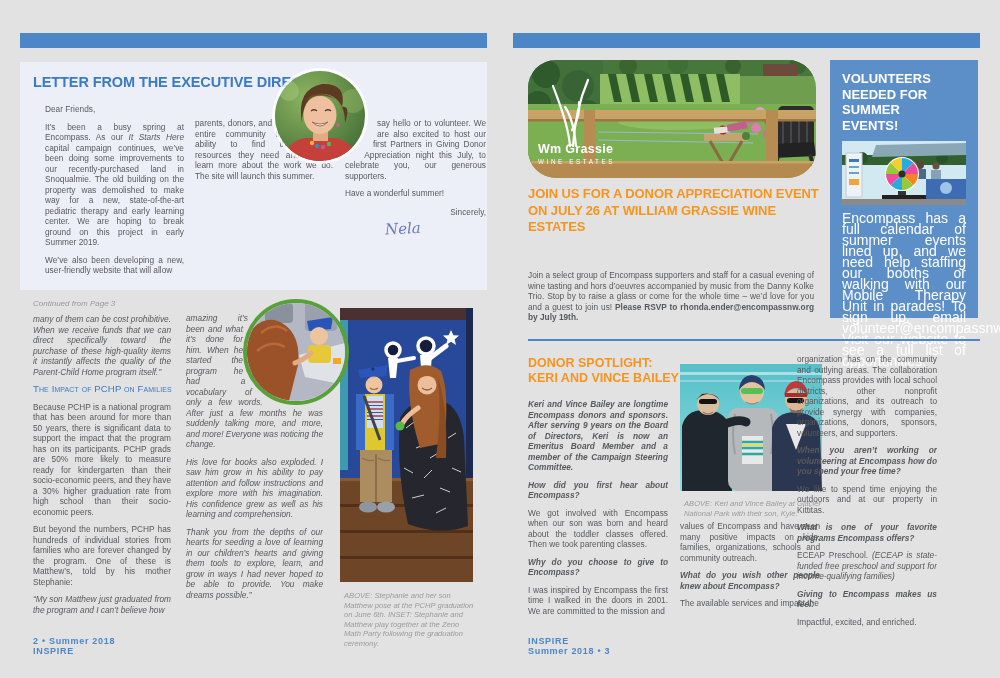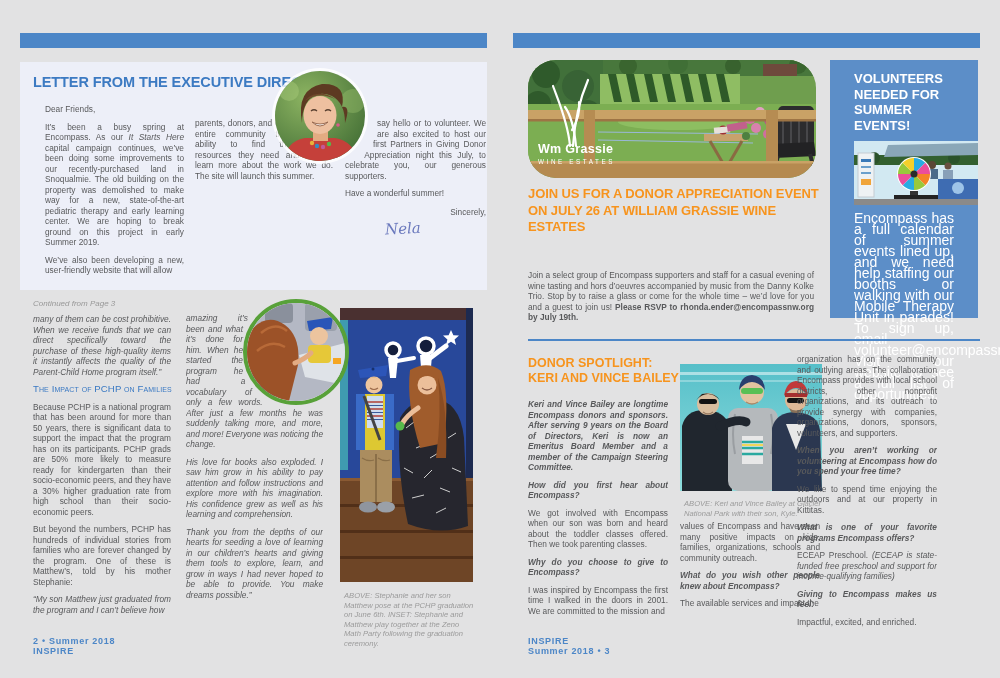--- a/index.html
+++ b/index.html
@@ -41,21 +41,21 @@
           font-weight:bold;color:#4c86c7;letter-spacing:.7px;flex-direction:column;}
   .f-left{left:33px;width:437px;}
   .f-right{left:528px;width:437px;}
 
   
   .wine-photo{position:absolute;left:528px;top:60px;width:288px;height:118px;overflow:hidden;border-radius:28px;}
   .wine-logo{position:absolute;left:10px;top:82px;color:#fff;}
   .wine-logo .l1{font-size:12.5px;font-weight:bold;letter-spacing:.3px;}
   .wine-logo .l2{font-size:6.3px;letter-spacing:2.6px;margin-top:2px;}
   .vol-box{position:absolute;left:830px;top:60px;width:148px;height:258px;background:#5c8ec8;
-           box-sizing:border-box;padding:11px 24px;}
+           box-sizing:border-box;padding:11px 12px;}
   .vol-title{margin:0 0 8px;width:112px;font-size:13px;line-height:15.5px;font-weight:bold;color:#fff;}
   .vol-photo{width:124px;height:64px;margin:0 0 8px;overflow:hidden;}
   .vol-body{font-size:14px;line-height:11px;color:#fff;text-align:justify;margin:0;}
   .event-title{position:absolute;left:528px;top:186px;width:305px;margin:0;font-size:13px;
                line-height:16.5px;font-weight:bold;color:#f7941e;letter-spacing:-.1px;}
   .ep1{position:absolute;left:528px;top:229px;width:286px;}
   .ep2{position:absolute;left:528px;top:270px;width:286px;}
   .divider{position:absolute;left:528px;top:339px;width:452px;height:2px;background:#4c86c7;}
   .spot-title{position:absolute;left:528px;top:356px;width:155px;margin:0;font-size:12.5px;
               line-height:15px;font-weight:bold;color:#f7941e;}

